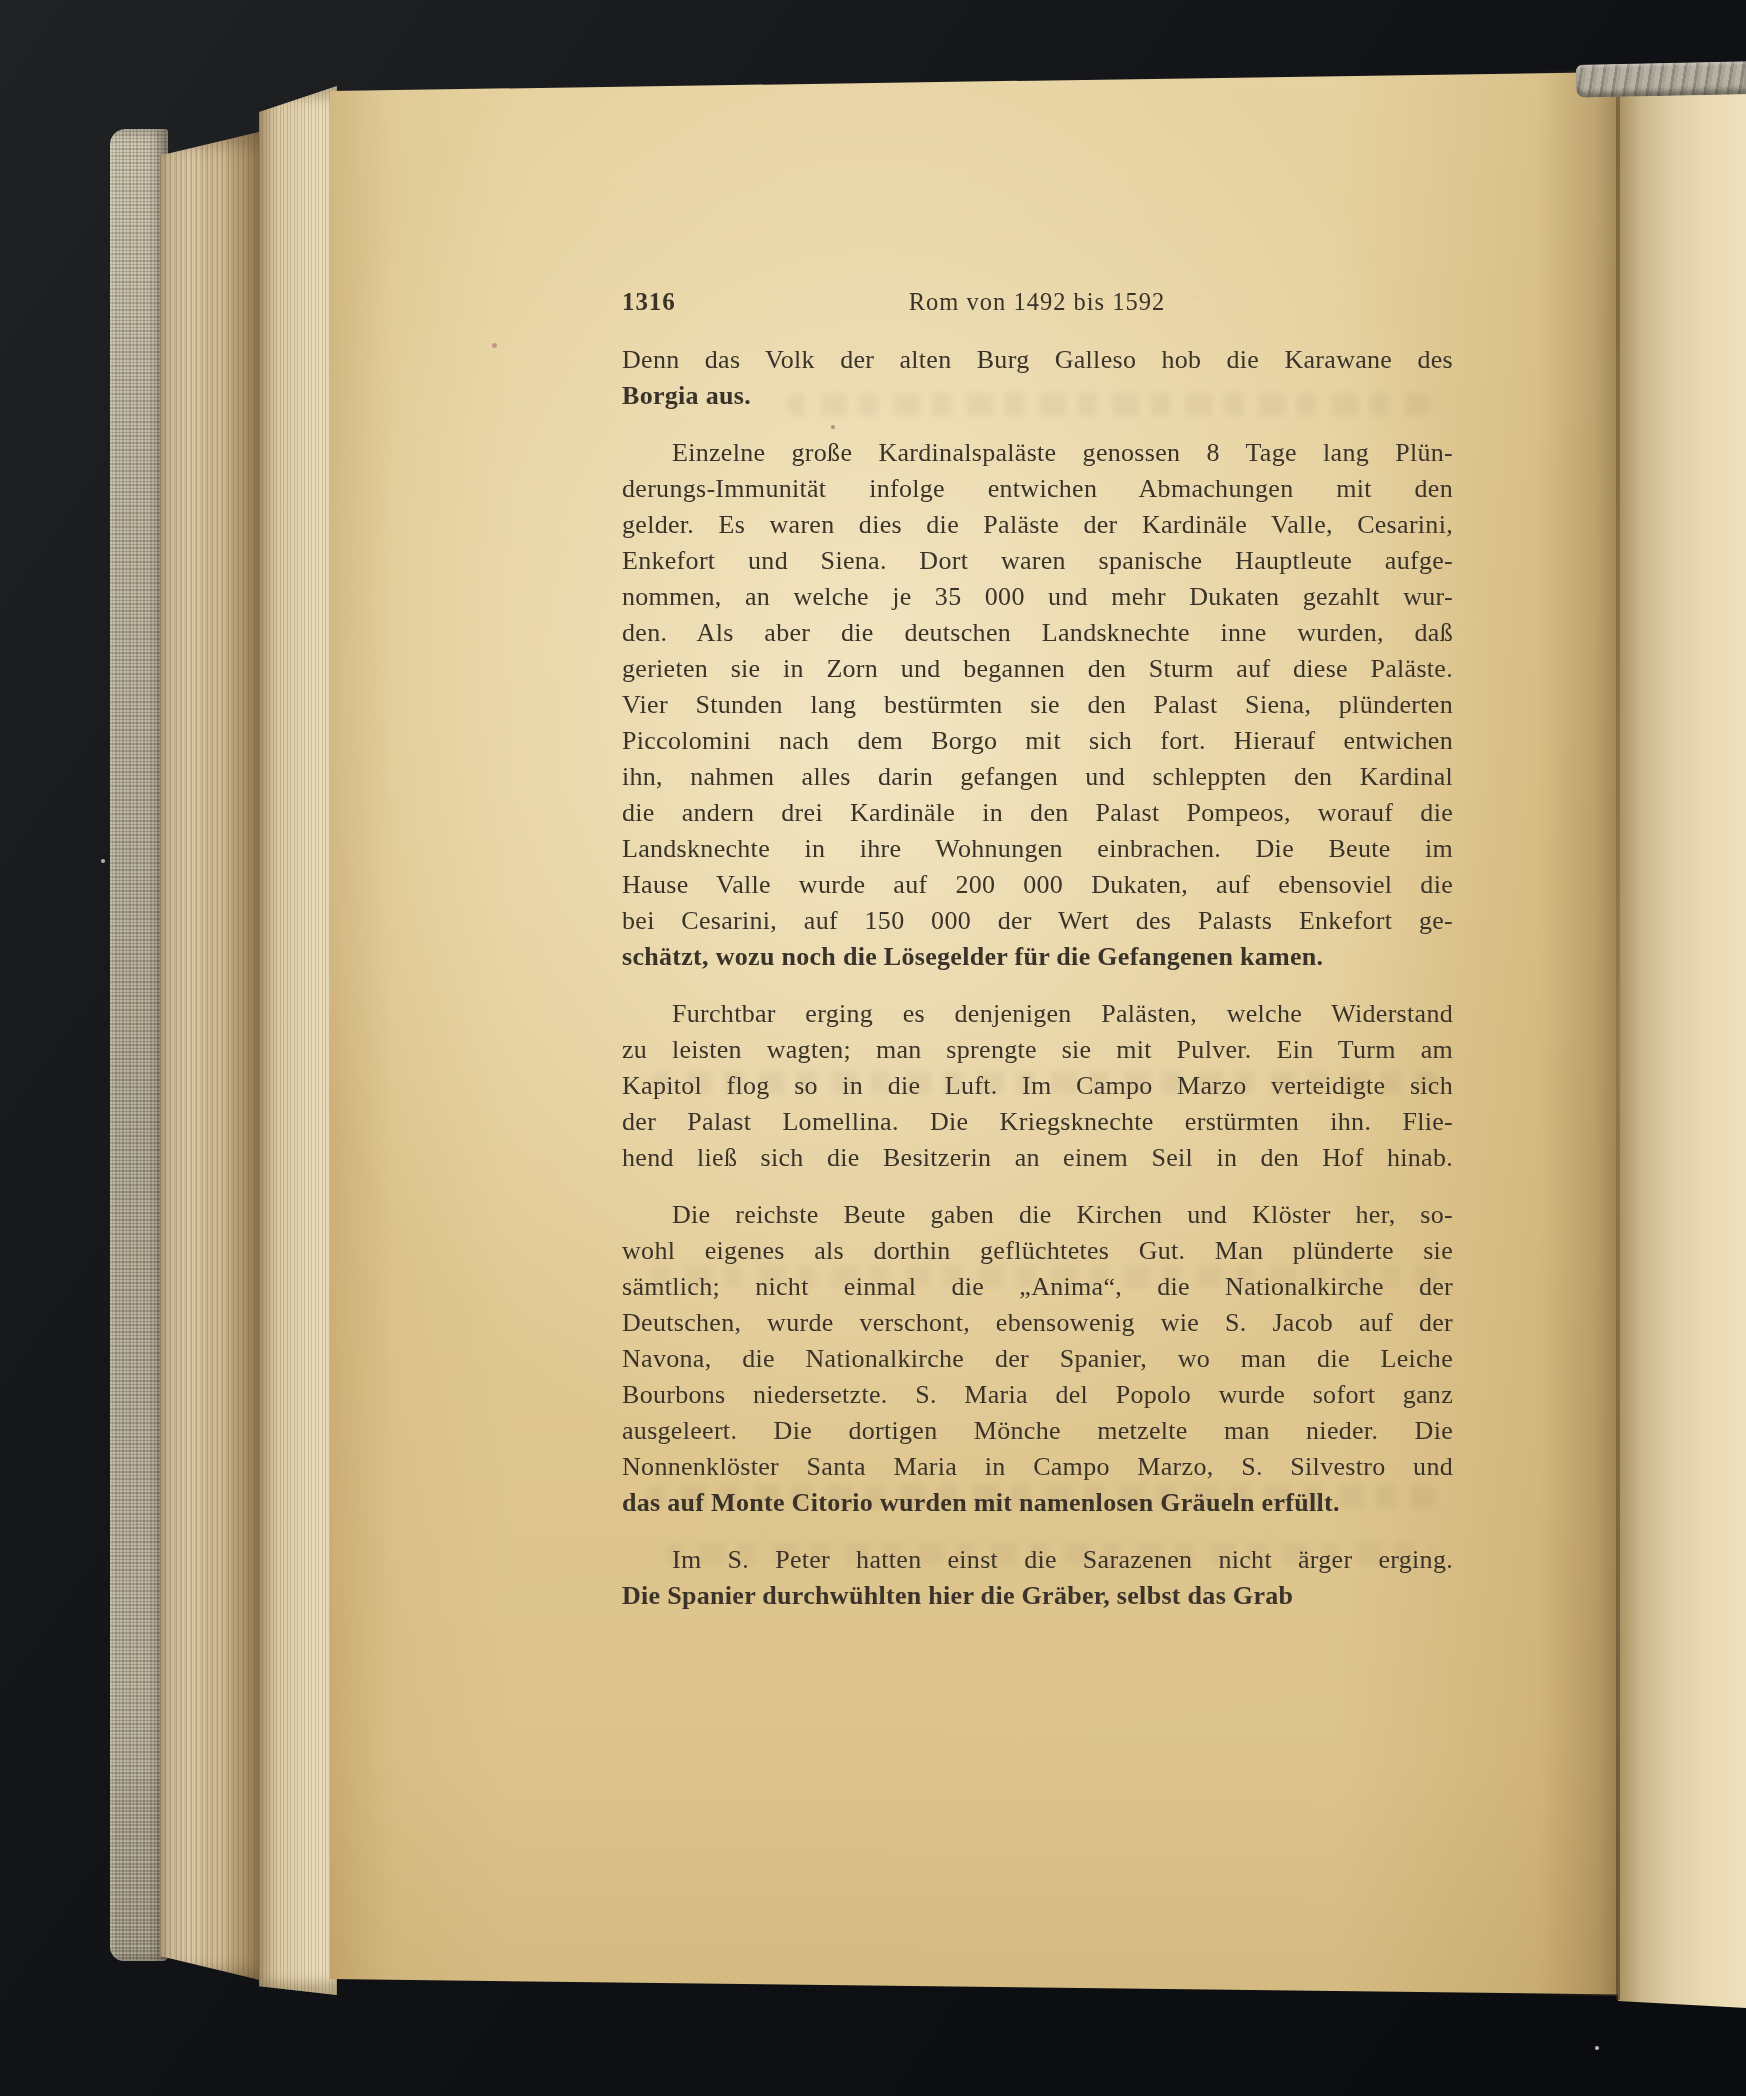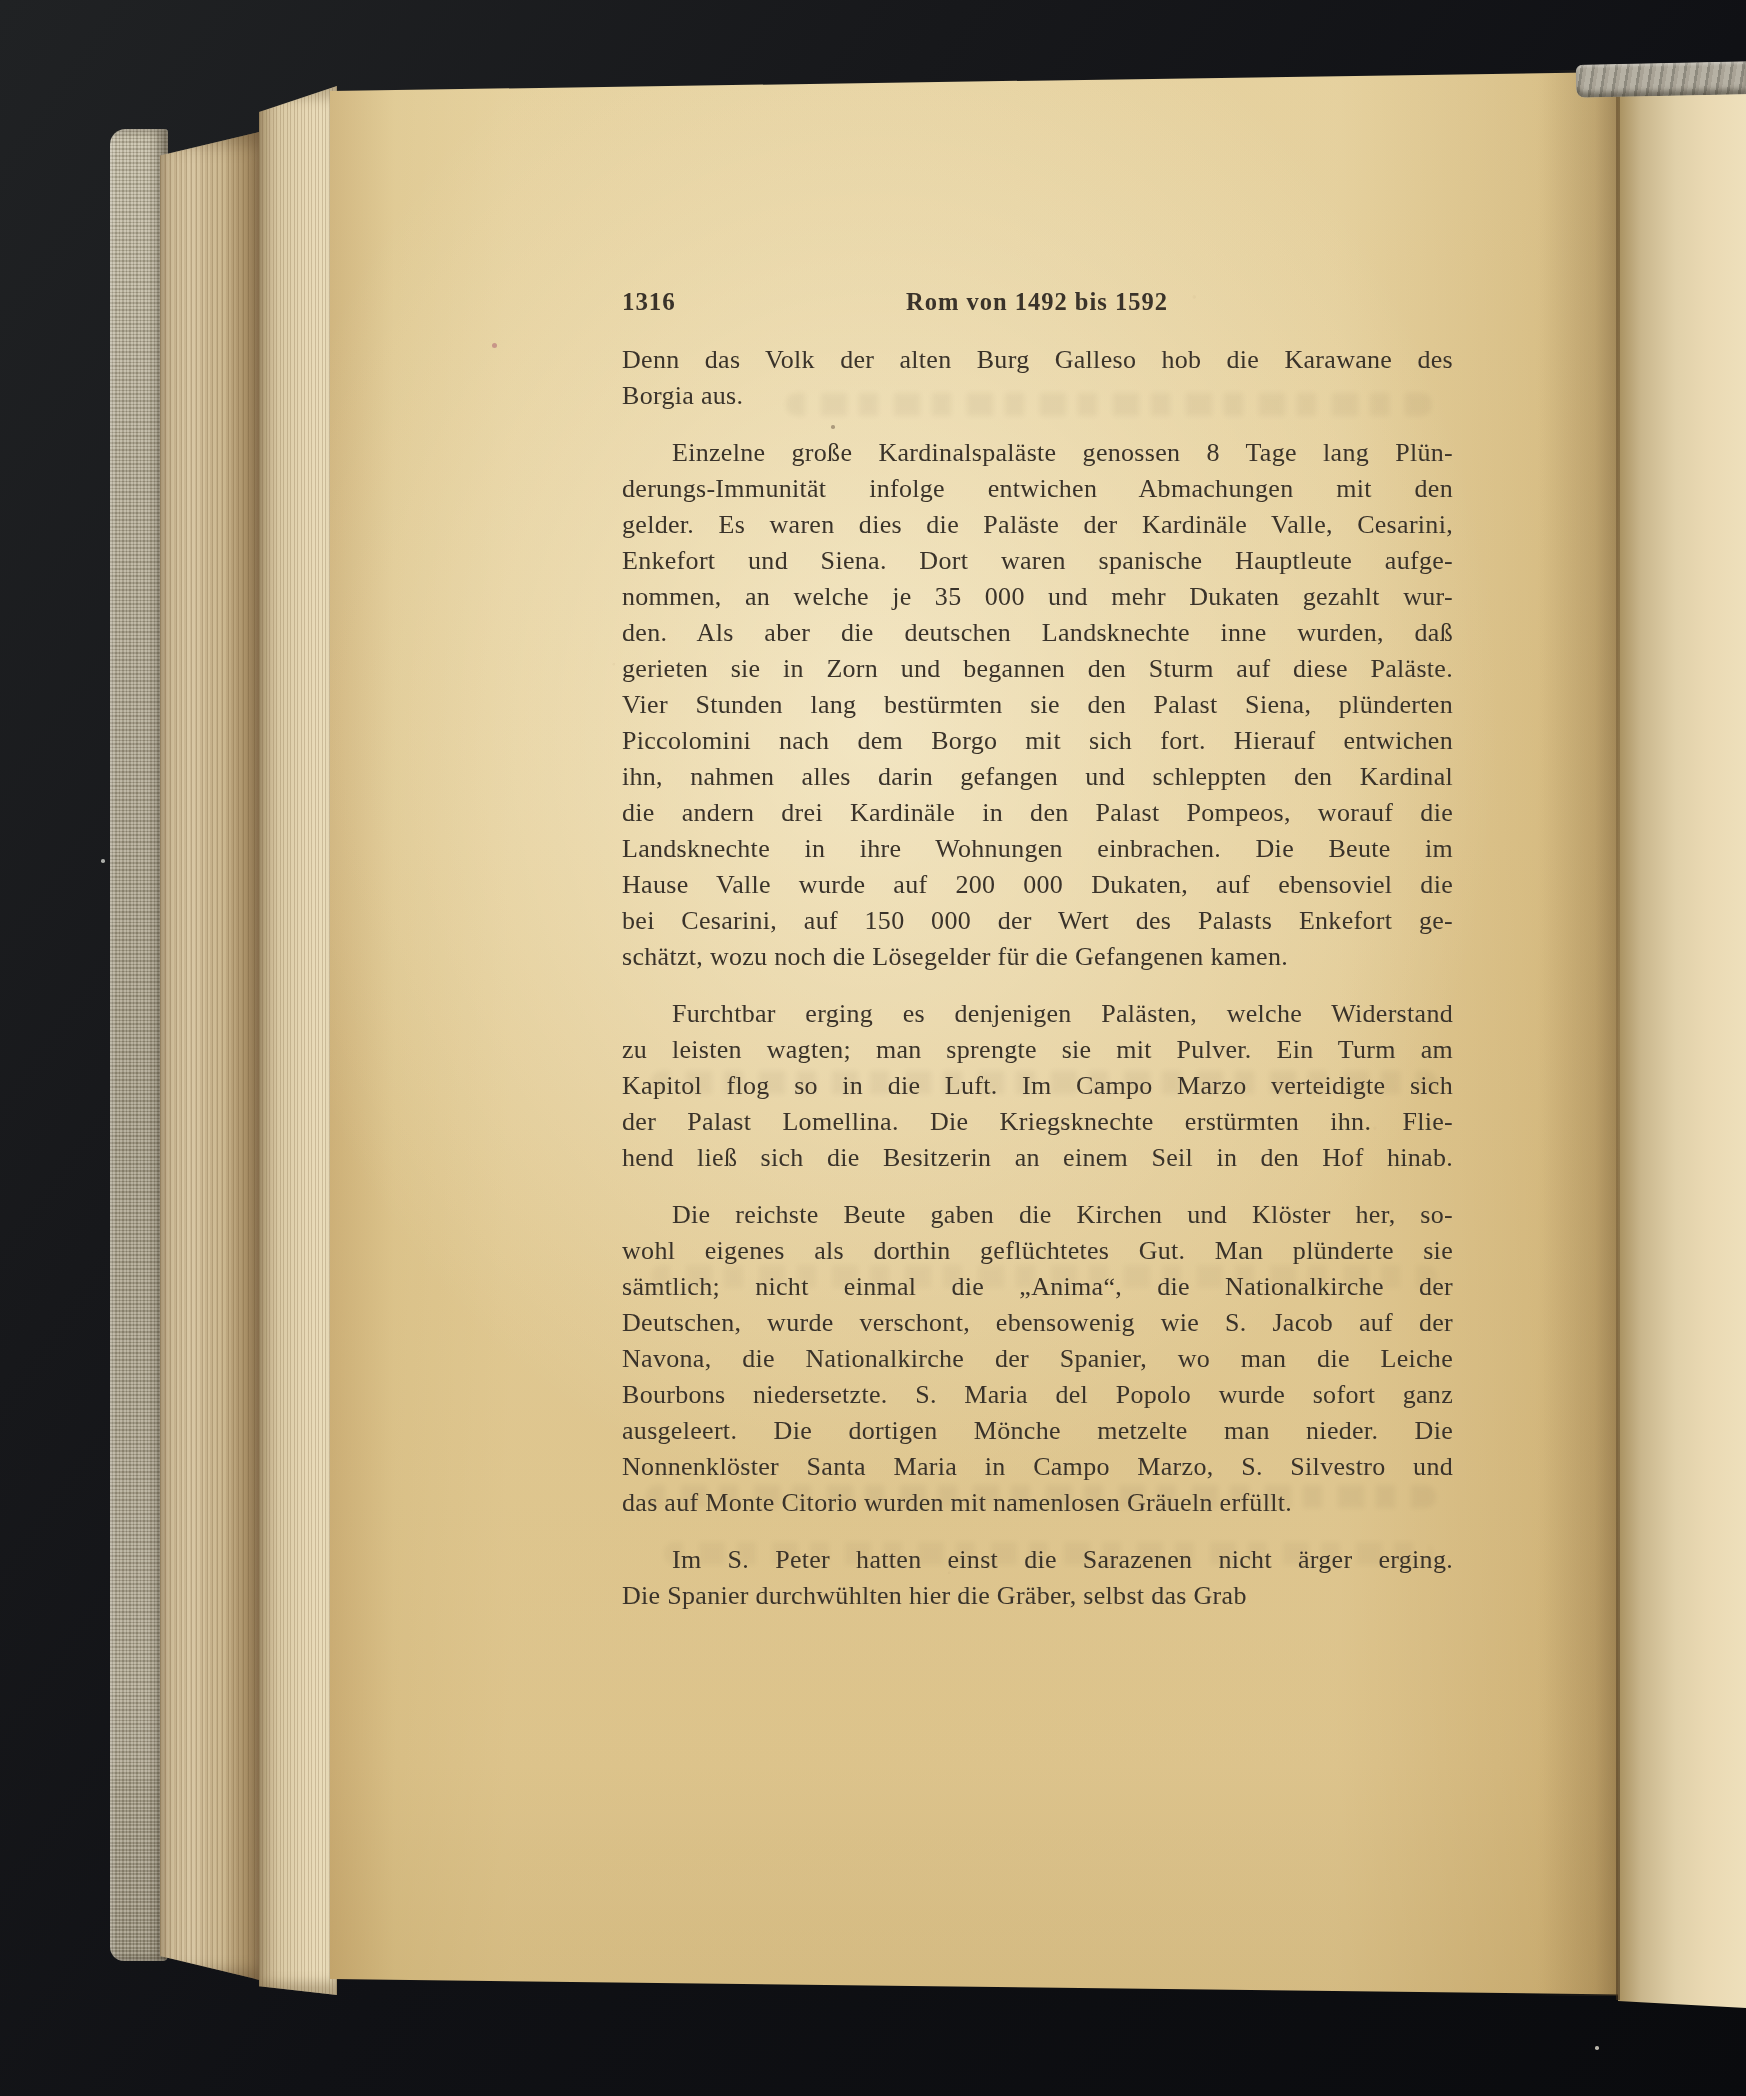--- a/index.html
+++ b/index.html
@@ -79,31 +79,31 @@
   .page-header{
     position:absolute;left:292px;top:223px;width:830px;height:38px;
     color:var(--ink);
   }
   .page-number{
     position:absolute;left:0;top:0;
     font-size:25px;font-weight:bold;letter-spacing:0.9px;
   }
   .running-title{
     position:absolute;left:0;right:0;top:0;text-align:center;
-    font-size:24.5px;font-weight:bold;letter-spacing:1px;
+    font-size:24.5px;font-weight:normal;letter-spacing:1px;
   }
   .body-text{
     position:absolute;left:292px;top:277px;width:831px;
     color:var(--ink);
     font-size:26px;line-height:36px;letter-spacing:0.3px;
   }
   .para{margin:0;}
   .para + .para{margin-top:21px;}
   .tline{text-align:justify;text-align-last:justify;}
-  .tline.last{text-align-last:left;}
+  .tline.last{text-align-last:left;font-weight:bold;}
   .para.indent .tline.first{text-indent:50px;}
   
   .ghost{
     position:absolute;height:23px;border-radius:10.5px;
     filter:blur(2.6px);opacity:.055;pointer-events:none;
     background:repeating-linear-gradient(90deg,#53422a 0 19px,transparent 19px 35px,#53422a 35px 61px,transparent 61px 73px);
   }
   .g1{left:786px;top:393px;width:646px;}
   .g2{left:651px;top:1071px;width:786px;}
   .g3{left:651px;top:1265px;width:786px;opacity:.04;}

